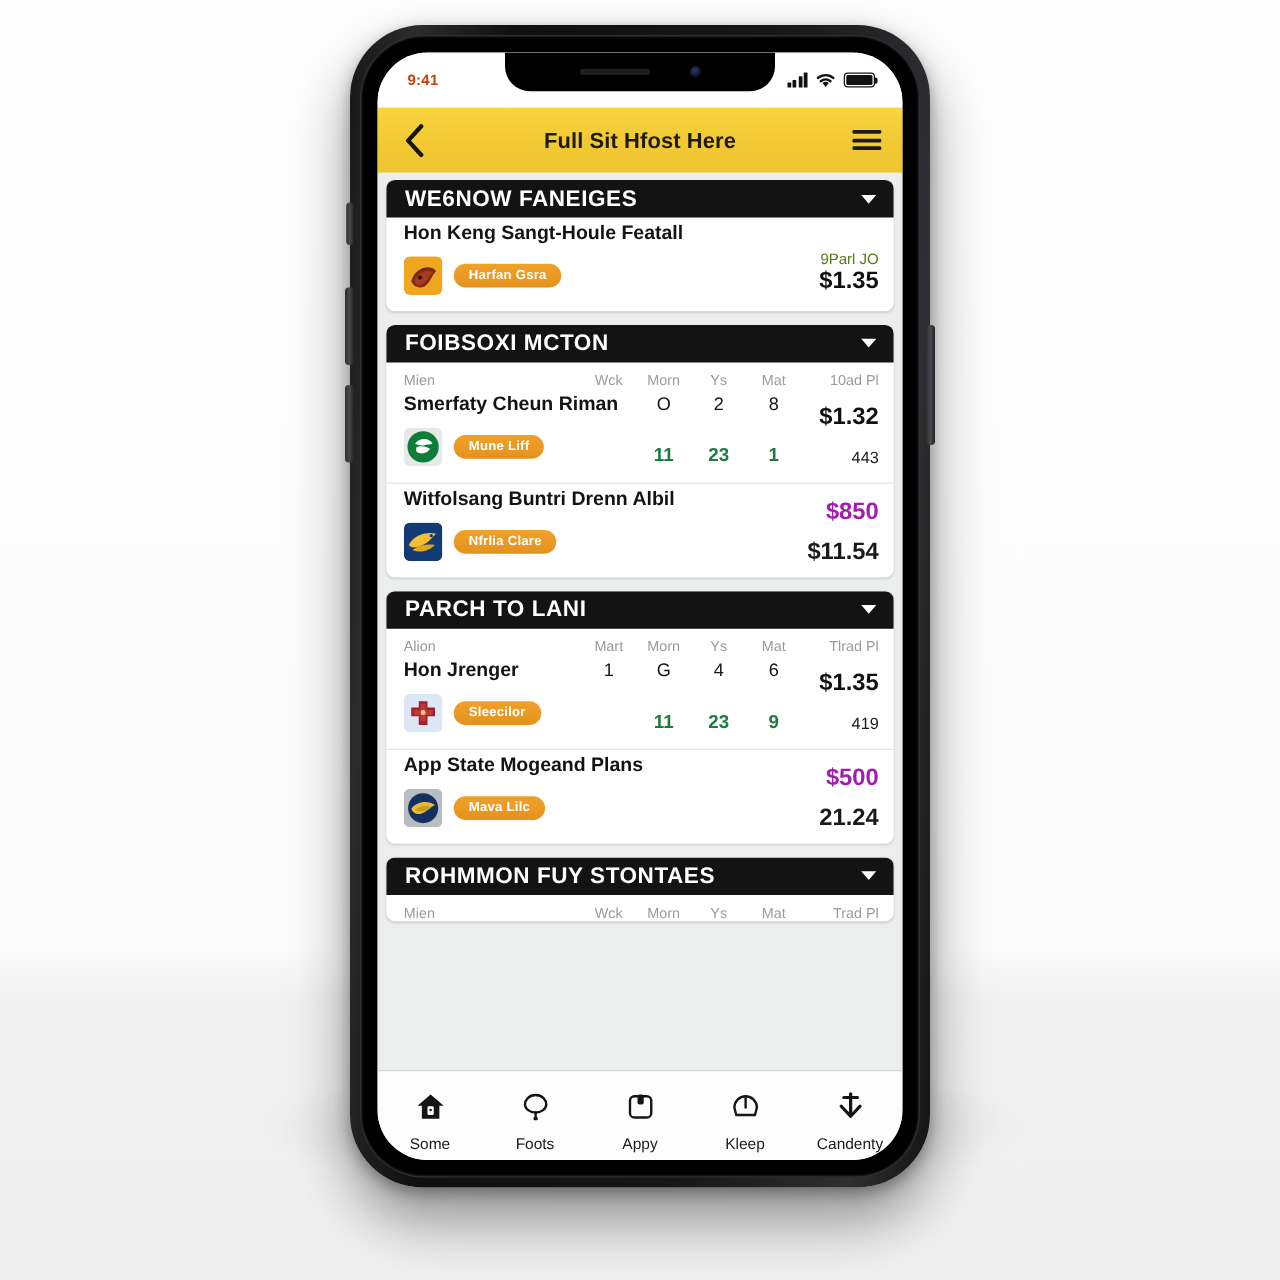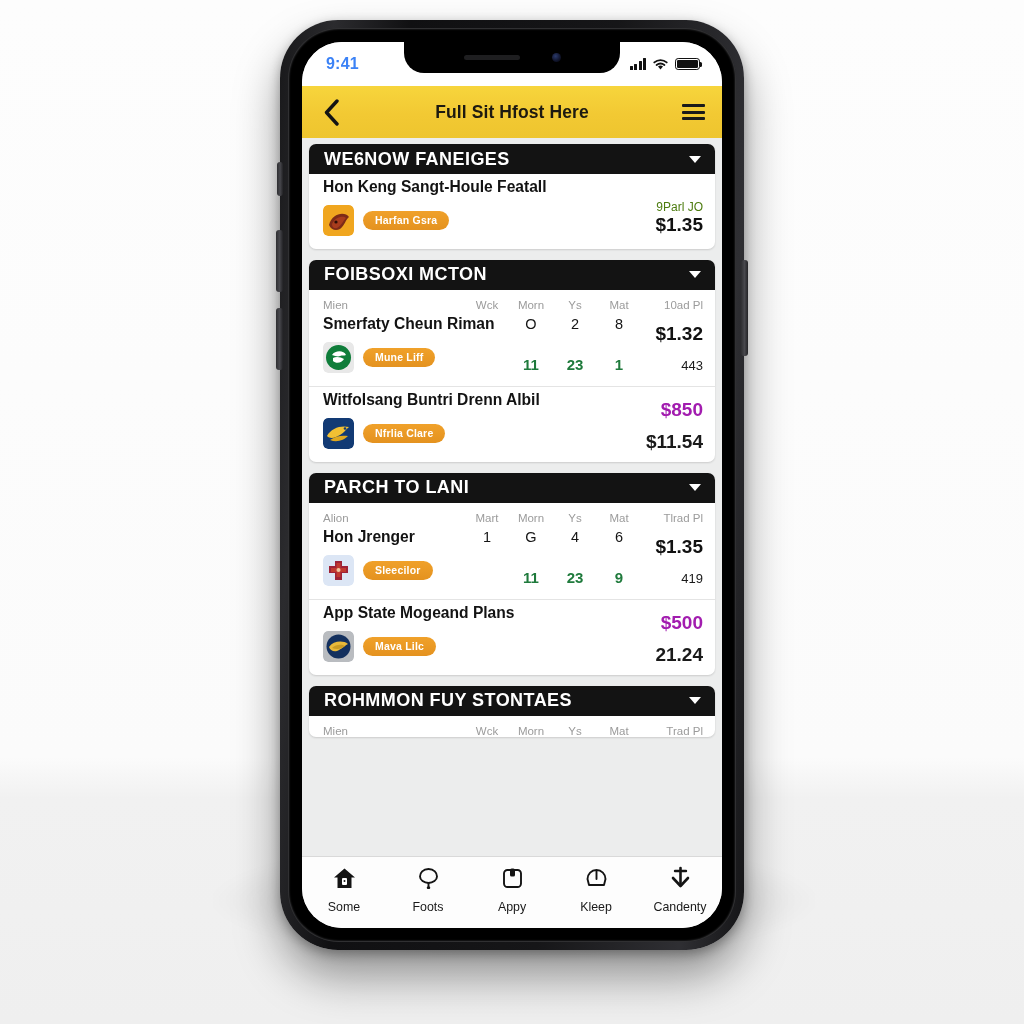--- a/index.html
+++ b/index.html
@@ -77,23 +77,23 @@
     flex: 0 0 44px;
     background: #ffffff;
     display: flex;
     align-items: center;
     justify-content: space-between;
     padding: 0 22px 0 24px;
     box-sizing: border-box;
     z-index: 4;
   }
   #status-time {
-    font-size: 16px;
-    font-weight: bold;
-    color: #3b82f6;
+    font-size: 12px;
+    font-weight: bold;
+    color: #c2410c;
     letter-spacing: 0.2px;
   }
   #status-right {
     display: flex;
     align-items: center;
     gap: 6px;
   }
   .bars { display: flex; align-items: flex-end; gap: 1.5px; height: 12px; }
   .bars i { display:block; width: 3px; background:#111; border-radius:0.5px; }
   .bars i:nth-child(1){height:4px}
@@ -301,21 +301,21 @@
 
   
   .row.simple .price-col { padding-top: 0; }
 
   
   #tab-bar {
     flex: 0 0 72px;
     background: #fdfdfd;
     border-top: 1px solid #d9d9d9;
     display: flex;
-    align-items: flex-start;
+    align-items: center;
     padding-top: 9px;
     box-sizing: border-box;
     position: relative;
     z-index: 5;
   }
   .tab {
     flex: 1 1 0;
     display: flex;
     flex-direction: column;
     align-items: center;

